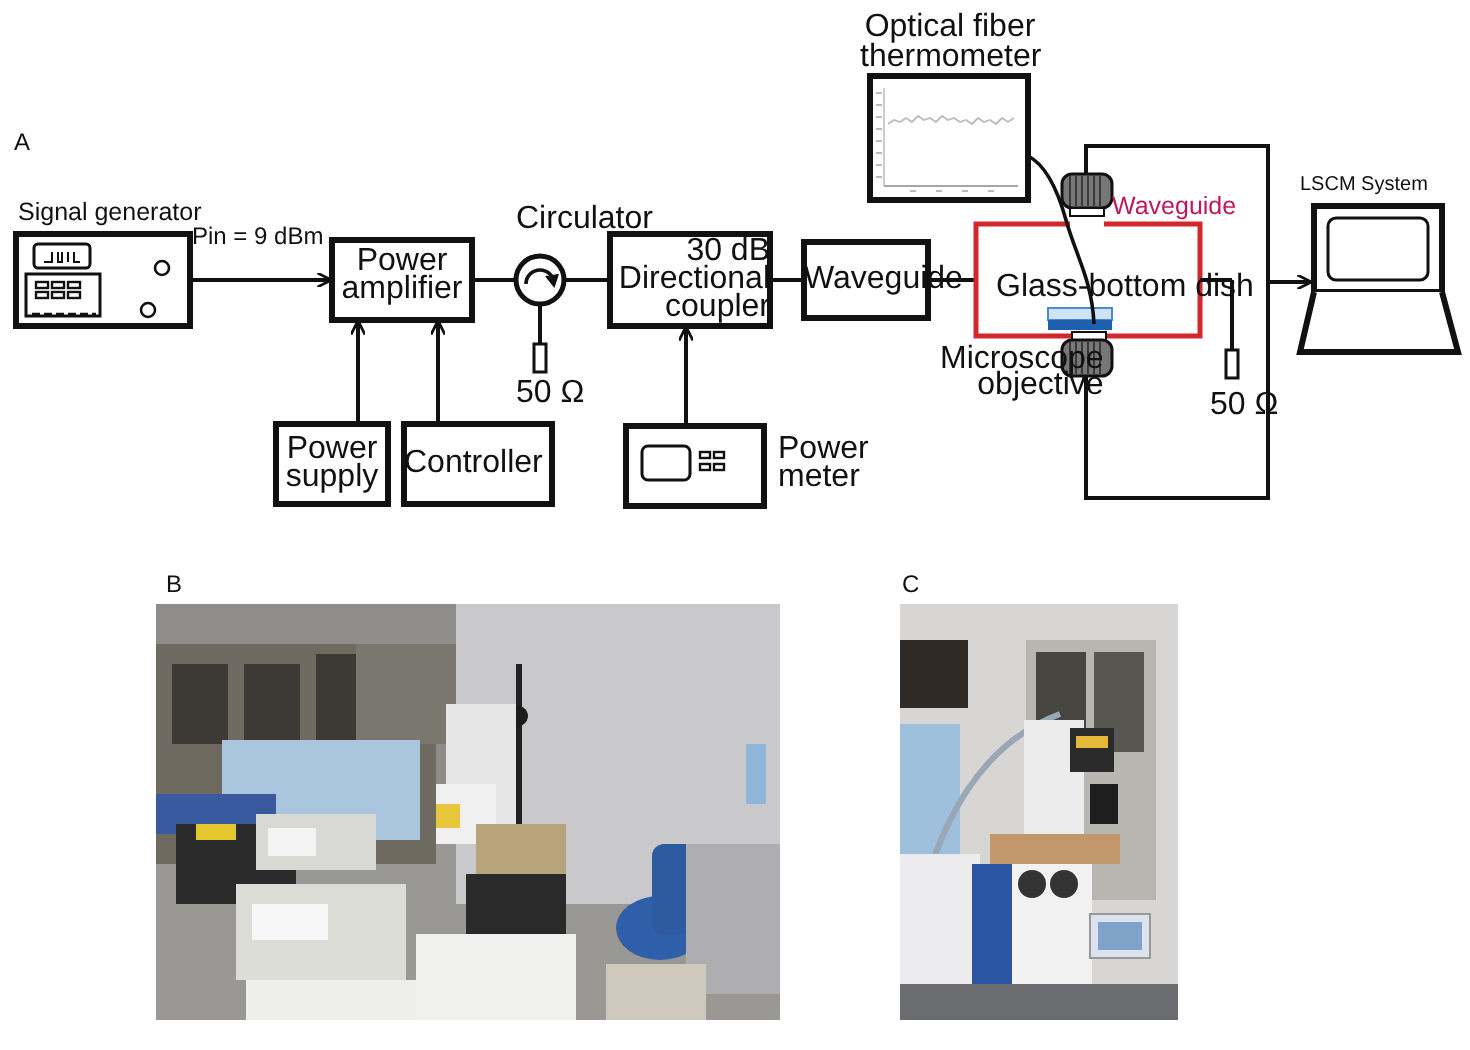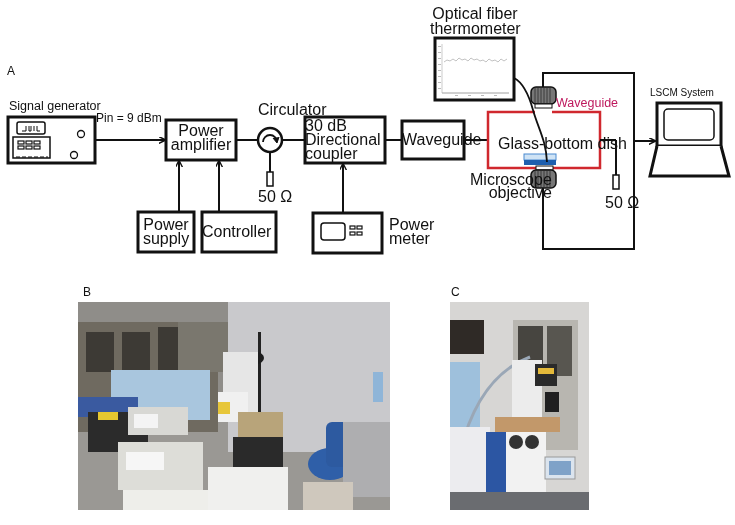--- a/index.html
+++ b/index.html
@@ -135,21 +135,21 @@
 </svg>
 
 <div class="lbl" style="left:9px;top:100px;font-size:12.5px;">Signal generator</div>
 <div class="lbl" style="left:96px;top:112px;font-size:12px;">Pin = 9 dBm</div>
 <div class="lbl" style="left:166px;top:124px;width:70px;text-align:center;line-height:14px;">
   <div>Power</div>
   <div>amplifier</div>
 </div>
 <div class="lbl" style="left:246px;top:103px;margin-left:12px;">Circulator</div>
 <div class="lbl" style="left:258px;top:190px;">50 Ω</div>
-<div class="lbl" style="left:305px;top:119px;width:97px;text-align:left;line-height:14px;">
+<div class="lbl" style="left:305px;top:119px;width:80px;text-align:right;line-height:14px;">
   <div>30 dB</div>
   <div>Directional</div>
   <div>coupler</div>
 </div>
 <div class="lbl" style="left:402px;top:133px;width:62px;text-align:center;">Waveguide</div>
 <div class="lbl" style="left:138px;top:218px;width:56px;text-align:center;line-height:14px;">
   <div>Power</div>
   <div>supply</div>
 </div>
 <div class="lbl" style="left:202px;top:225px;width:58px;text-align:center;">Controller</div>

